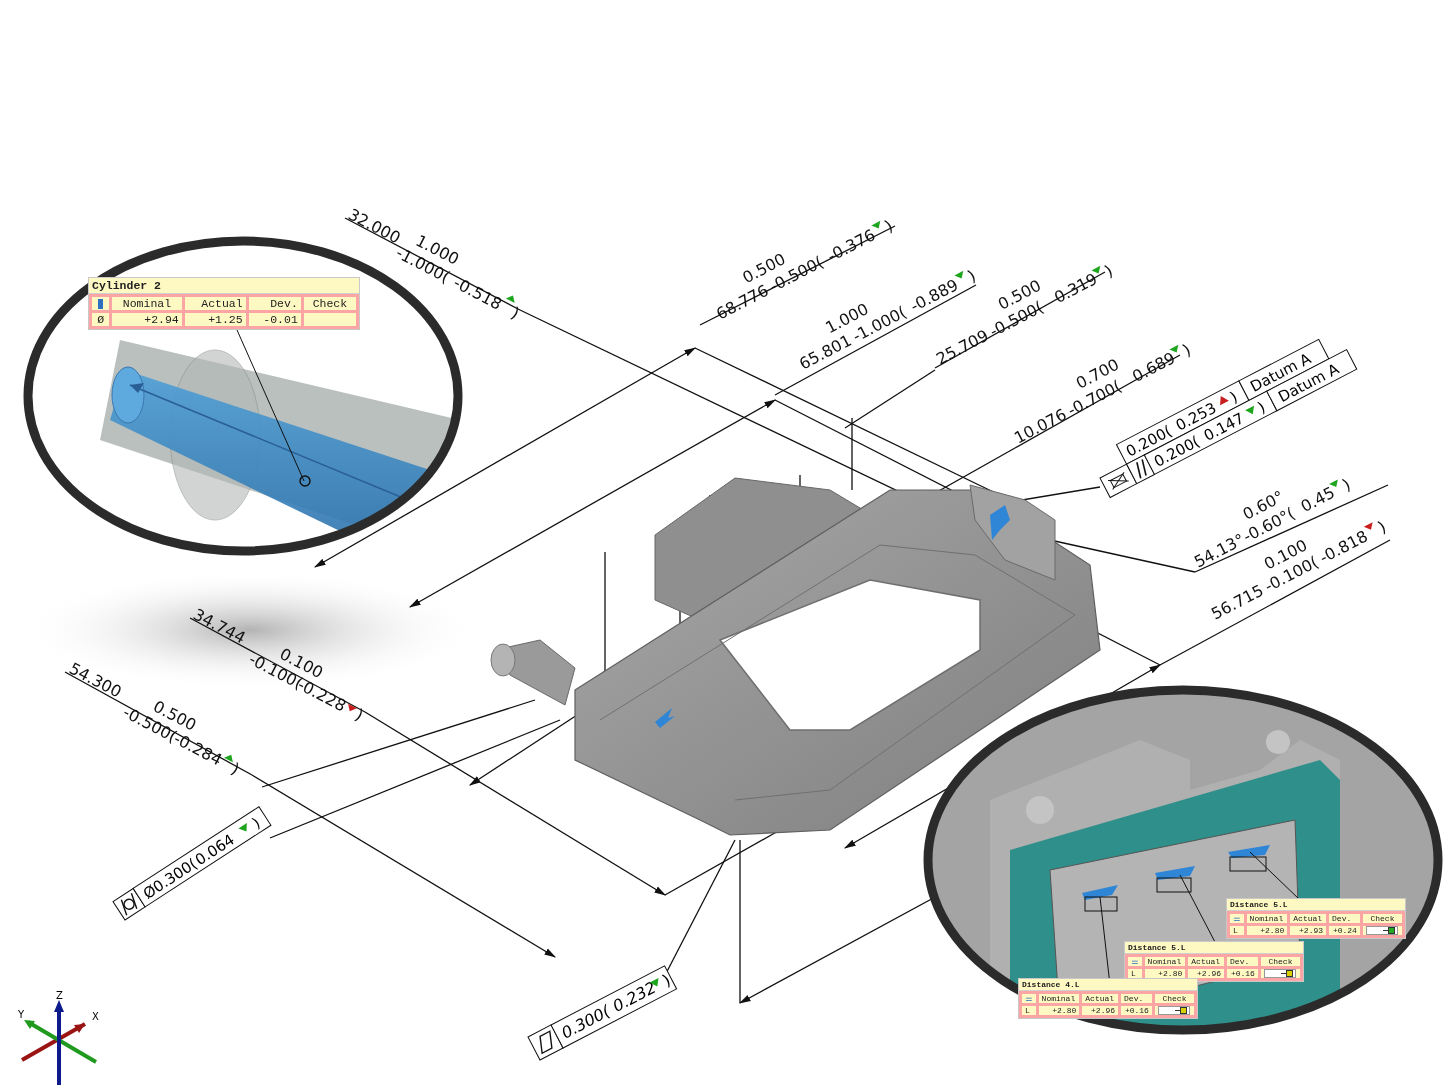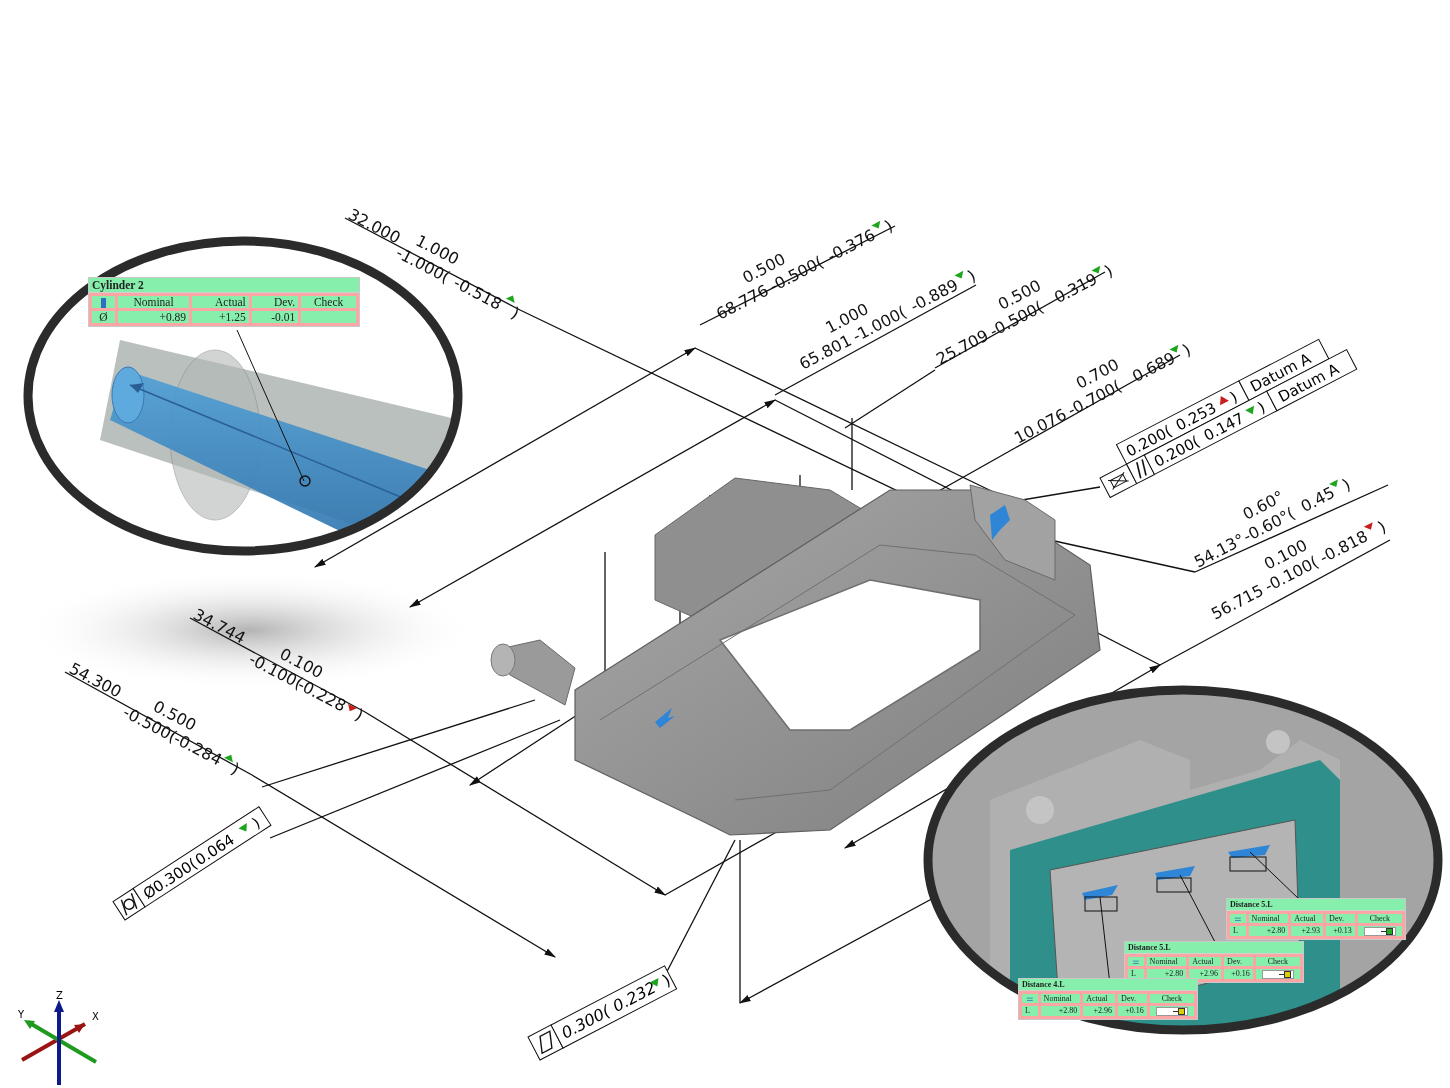--- a/index.html
+++ b/index.html
@@ -1,20 +1,20 @@
 <!DOCTYPE html>
 <html><head>
 <meta charset="utf-8">
 <style>
   html,body{margin:0;padding:0;background:#ffffff;}
   body{width:1450px;height:1088px;position:relative;overflow:hidden;font-family:"DejaVu Sans","Liberation Sans",sans-serif;}
   #stage{position:absolute;left:0;top:0;width:1450px;height:1088px;}
   svg text{font-family:"DejaVu Sans","Liberation Sans",sans-serif;}
   .dim text{font-size:16px;fill:#111;}
-  .mini-table{position:absolute;background:#86efac;border:1px solid #c8c8c8;font-family:Liberation Serif, serif;color:#222;}
+  .mini-table{position:absolute;background:#fef9c3;border:1px solid #c8c8c8;font-family:Liberation Mono, monospace;color:#222;}
   .mini-table .ttl{font-weight:bold;padding:1px 3px;border-bottom:1px solid #d0d0d0;}
   .mini-table table{border-collapse:collapse;width:100%;}
   .mini-table td{border:3px solid #fca5a5;padding:0 3px;text-align:right;white-space:nowrap;}
   .mini-table td.l{text-align:left;}
   .mini-table td.c{text-align:center;}
   .cyl{font-size:11.5px;left:88px;top:277px;width:270px;}
   .dist{font-size:8px;width:178px;}
   .chk{display:inline-block;width:30px;height:7px;border:1px solid #999;position:relative;vertical-align:middle;background:#fff;}
   .chk i{position:absolute;right:2px;top:0;width:5px;height:5px;border:1px solid #333;}
   .chk b{position:absolute;right:8px;top:3px;width:6px;height:1px;background:#333;}
@@ -318,21 +318,21 @@
     <tbody>
           <tr>
       <td class="c"><span class="cyl-icon"></span></td>
       <td class="c">Nominal</td>
       <td>Actual</td>
       <td>Dev.</td>
       <td class="c">Check</td>
     </tr>
     <tr>
       <td class="c">Ø</td>
-      <td>+0.89</td>
+      <td>+2.94</td>
       <td>+1.25</td>
       <td>-0.01</td>
       <td></td>
     </tr>
   </tbody>
       </table>
 </div>
 
 
 <div class="mini-table dist" style="left:1226px;top:898px;">
@@ -343,21 +343,21 @@
       <td class="c" style="color:#2f6fc0">⚌</td>
       <td class="l">Nominal</td>
       <td class="l">Actual</td>
       <td class="l">Dev.</td>
       <td class="c">Check</td>
     </tr>
     <tr>
       <td class="l">L</td>
       <td>+2.80</td>
       <td>+2.93</td>
-      <td>+0.13</td>
+      <td>+0.24</td>
       <td class="c"><span class="chk"><b></b><i style="background:#22aa22"></i></span></td>
     </tr>
   </tbody>
       </table>
 </div>
 
 <div class="mini-table dist" style="left:1124px;top:941px;">
   <div class="ttl">Distance 5.L</div>
   <table>
     <tbody>

